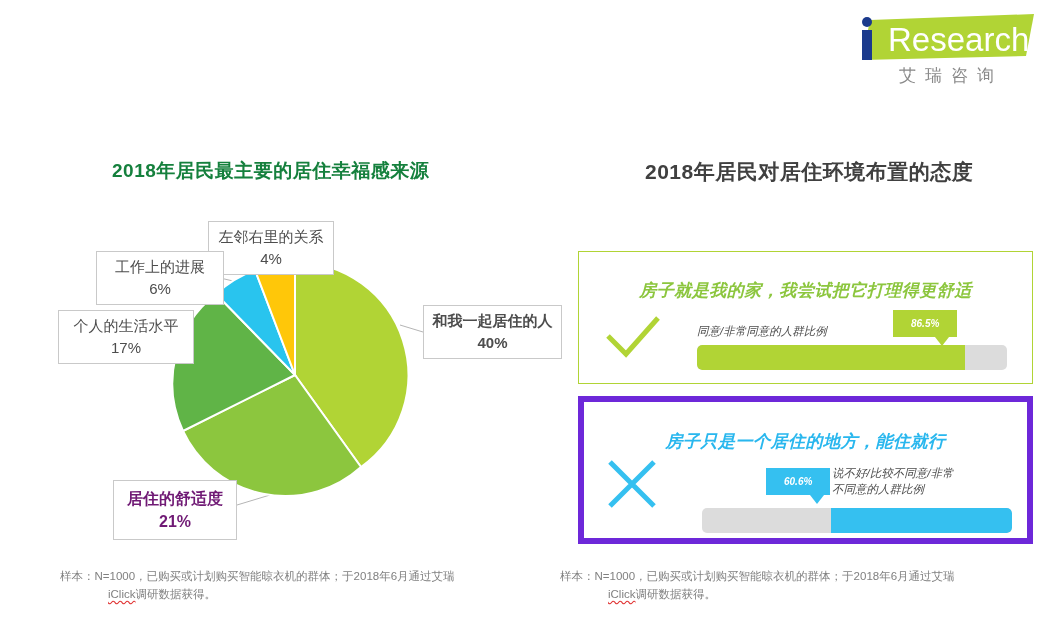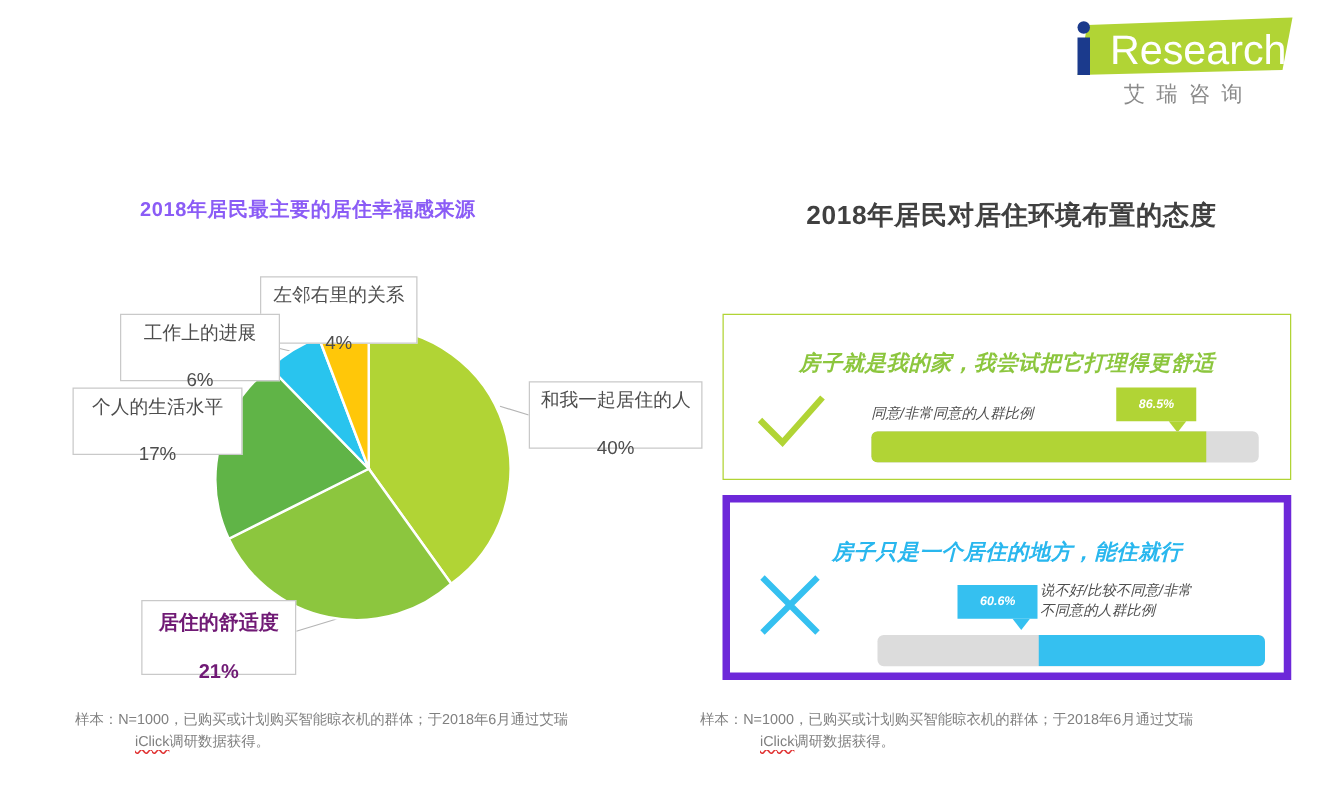--- a/index.html
+++ b/index.html
@@ -10,35 +10,35 @@
   }
   .slide{position:absolute;inset:0;}
 
   
   .logo{position:absolute;right:26px;top:8px;width:190px;height:88px;}
   .logo-mark{position:absolute;left:0;top:0;width:190px;height:58px;}
   .logo-sub{position:absolute;left:18px;top:56px;width:170px;text-align:center;
     font-size:17px;letter-spacing:9px;color:#8a8a8a;white-space:nowrap;}
 
   
-  .h-left{position:absolute;left:112px;top:158px;font-size:16px;font-weight:bold;color:#8b5cf6;letter-spacing:.5px;}
+  .h-left{position:absolute;left:112px;top:158px;font-size:19px;font-weight:bold;color:#15803d;letter-spacing:.5px;}
   .h-right{position:absolute;left:645px;top:158px;font-size:21px;font-weight:bold;color:#404040;letter-spacing:.5px;}
 
   
   .pie-wrap{position:absolute;left:40px;top:205px;width:520px;height:345px;}
   .callout{position:absolute;background:#fff;border:1px solid #c9c9c9;
     box-sizing:border-box;display:flex;flex-direction:column;align-items:center;
     justify-content:center;font-size:15px;color:#4d4d4d;line-height:1.45;}
-  .callout .v{display:block;margin-top:16px;}
+  .callout .v{display:block;}
   .callout.green{border-color:#c9c9c9;color:#701a75;font-weight:bold;font-size:16px;}
 
   .c-neighbor{left:168px;top:16px;width:126px;height:54px;}
   .c-work{left:56px;top:46px;width:128px;height:54px;}
   .c-life{left:18px;top:105px;width:136px;height:54px;}
-  .c-people{left:383px;top:100px;width:139px;height:54px;}
+  .c-people{left:383px;top:100px;width:139px;height:54px;font-weight:bold;}
   .c-comfort{left:73px;top:275px;width:124px;height:60px;}
 
   
   .card{position:absolute;background:#fff;box-sizing:border-box;font-style:italic;}
   .card-green{left:578px;top:251px;width:455px;height:133px;border:1px solid #b1d435;}
   .card-blue{left:578px;top:396px;width:455px;height:148px;border:6px solid #6d28d9;}
 
   .card-title{position:absolute;left:0;right:0;text-align:center;font-size:17px;font-weight:bold;letter-spacing:.5px;}
   .card-green .card-title{top:27px;color:#8cc63e;}
   .card-blue .card-title{top:28px;color:#29b7ee;}

